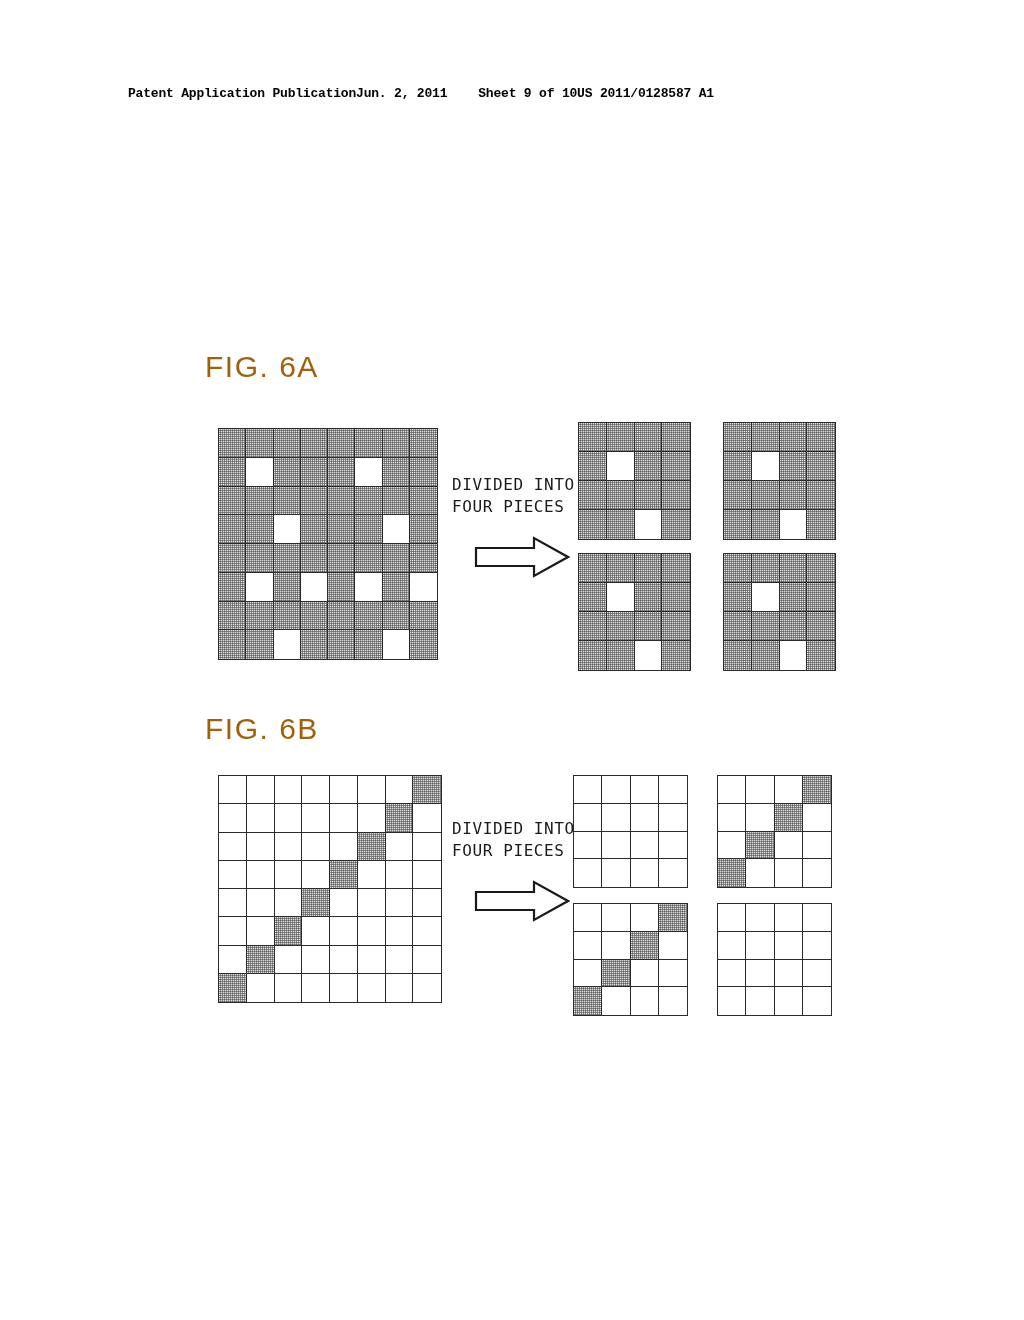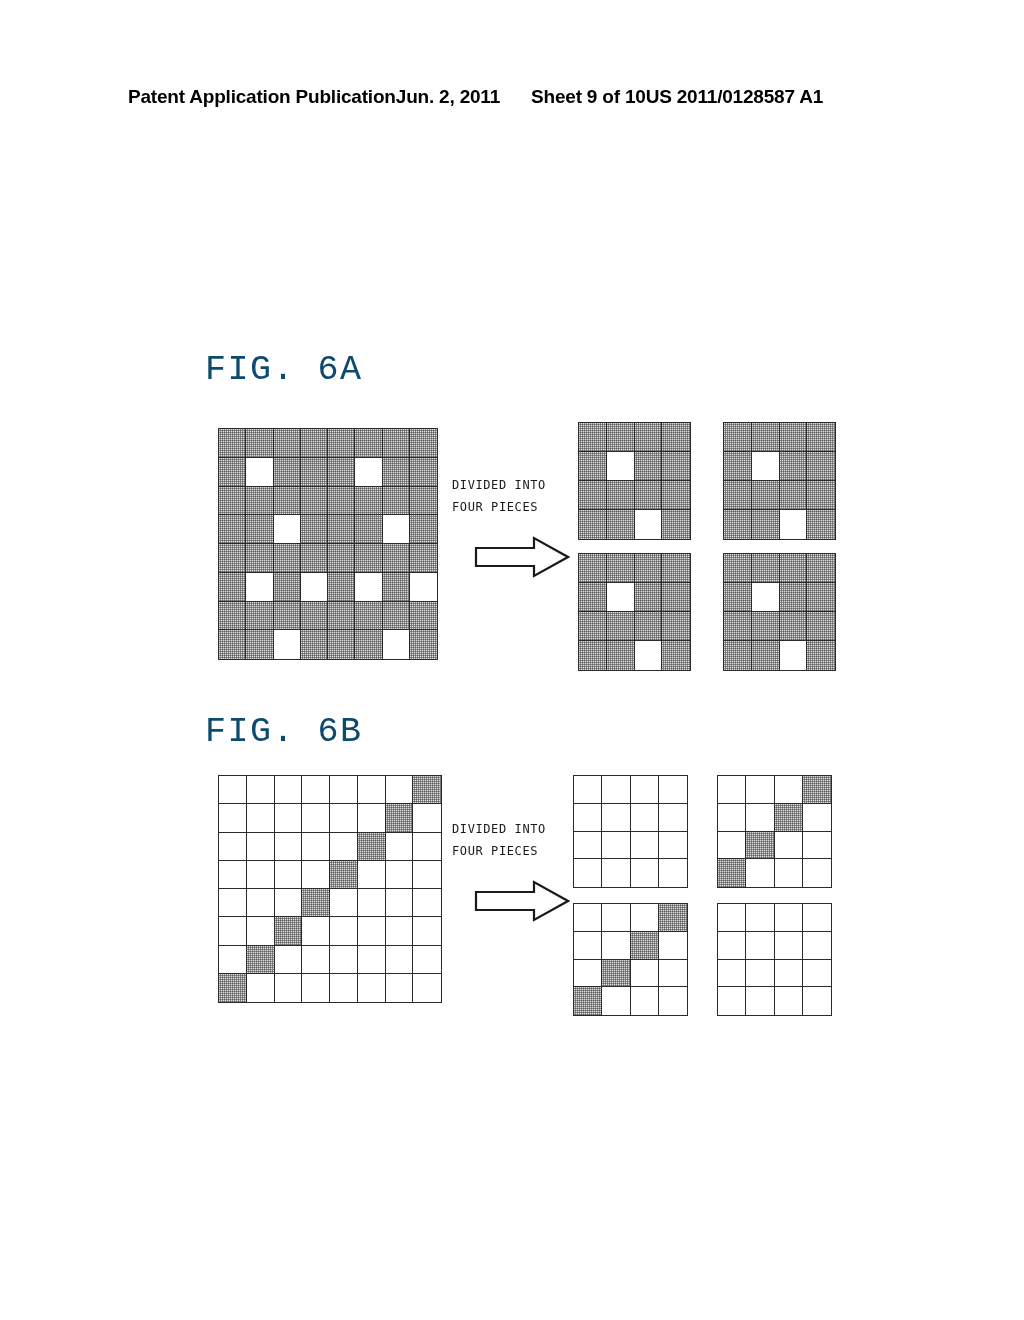--- a/index.html
+++ b/index.html
@@ -17,40 +17,40 @@
   }
 
   
   #page-header {
     position: absolute;
     top: 86px;
     left: 128px;
     width: 768px;
     display: flex;
     align-items: flex-start;
-    font-family: Liberation Sans, sans-serif;
+    font-family: Liberation Mono, monospace;
     font-weight: bold;
-    font-size: 19px;
+    font-size: 13px;
     letter-spacing: -0.2px;
     white-space: nowrap;
   }
   #page-header .hdr-pub   { }
   #page-header .hdr-date  { }
   #page-header .hdr-sheet { margin-left: 31px; }
   #page-header .hdr-num   { }
 
   
   .figure-block { position: absolute; left: 0; top: 0; }
 
   .fig-label {
     position: absolute;
-    font-family: Liberation Mono, monospace;
-    font-size: 35px;
+    font-family: Liberation Sans, sans-serif;
+    font-size: 30px;
     letter-spacing: 1.5px;
-    color: #0c4a6e;
+    color: #a16207;
     white-space: nowrap;
   }
 
   
   .grid {
     position: absolute;
     display: grid;
     box-sizing: border-box;
     background: #ffffff;
     border: 1.6px solid #2a2a2a;
@@ -85,21 +85,21 @@
         rgba(70,70,70,0.55) 0px, rgba(70,70,70,0.55) 1px,
         rgba(255,255,255,0) 1px, rgba(255,255,255,0) 2px);
     background-size: 2px 2px, 2px 2px;
     background-position: 0 0, 1px 1px;
   }
 
   
   .transition { position: absolute; }
   .transition-text {
     font-family: "DejaVu Sans Mono", monospace;
-    font-size: 12px;
+    font-size: 16px;
     line-height: 22px;
     letter-spacing: 0.6px;
     color: #1a1a1a;
     white-space: nowrap;
   }
   .arrow-wrap { margin-top: 18px; margin-left: 22px; }
 </style>
 </head>
 <body>
 

